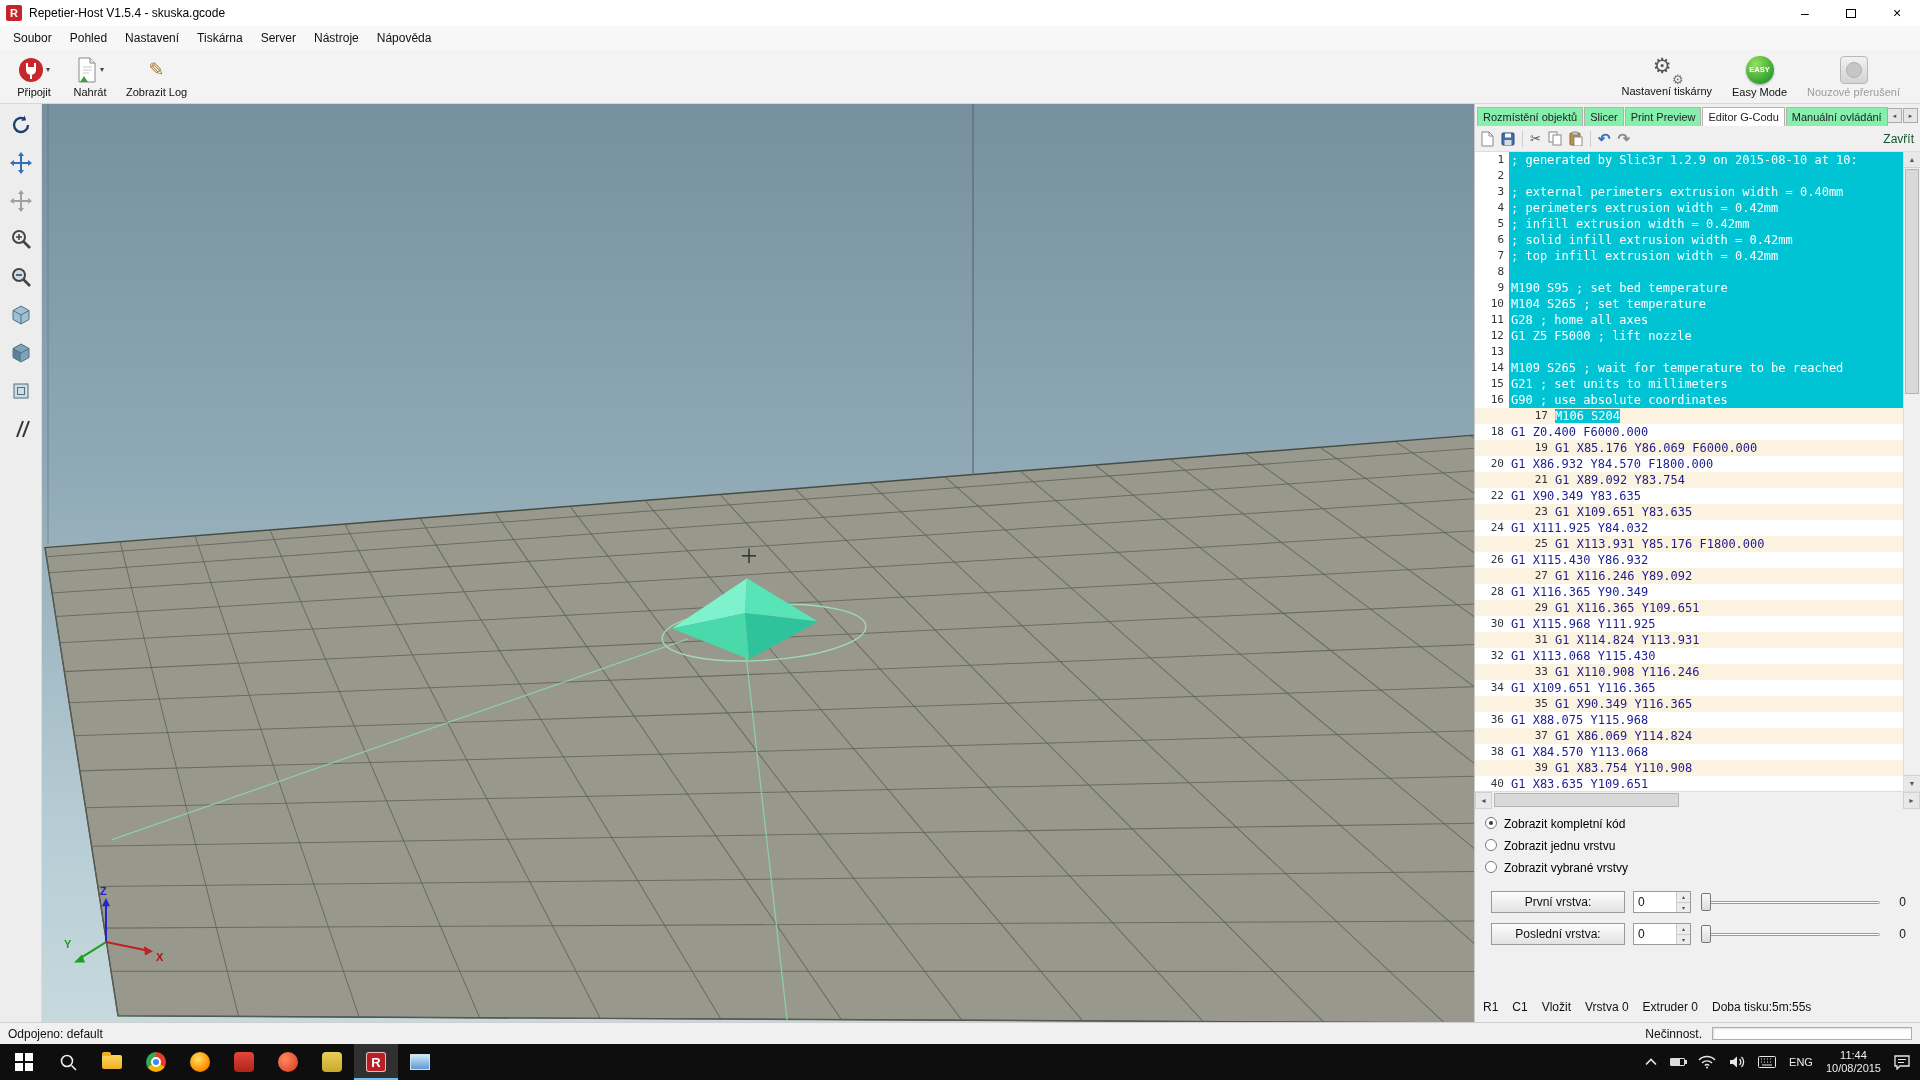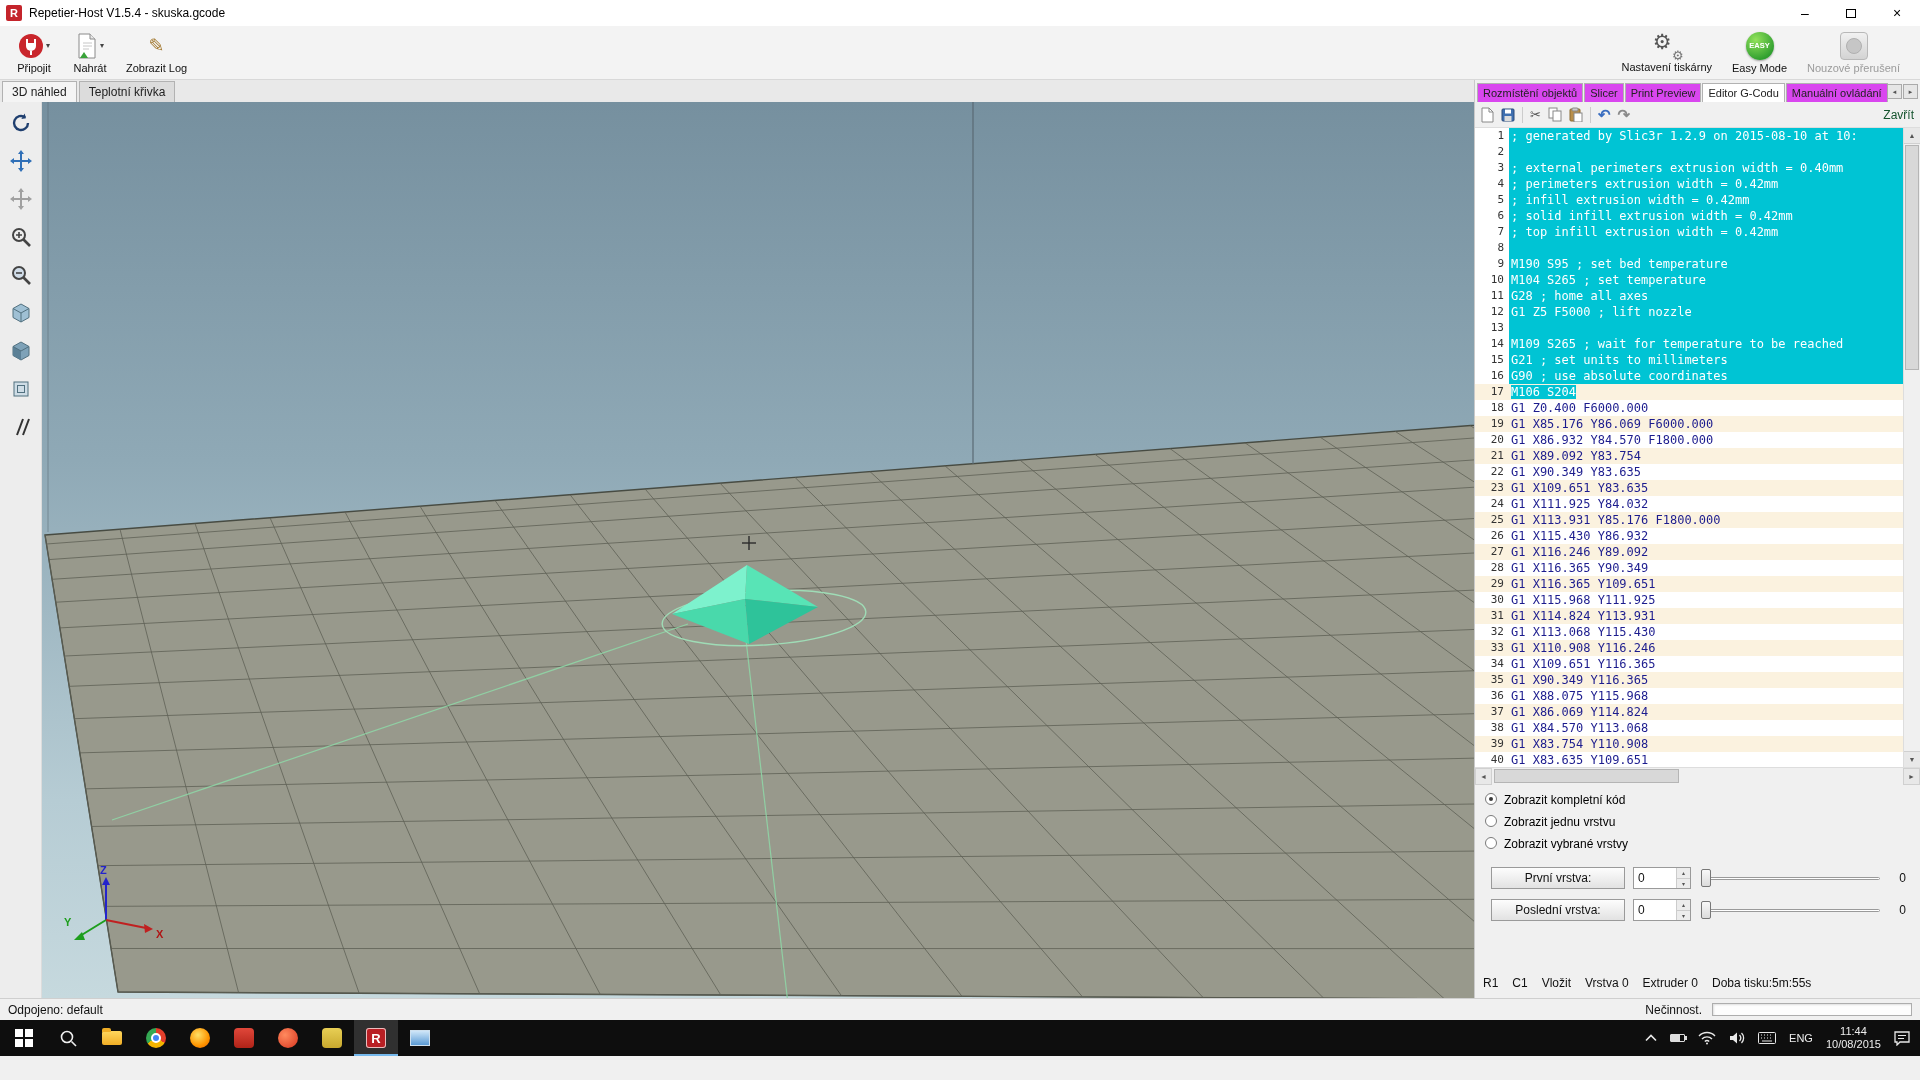--- a/index.html
+++ b/index.html
@@ -50,34 +50,34 @@
 .scene .grid line{stroke:#5f6156;stroke-width:1;opacity:.8;}
 .scene .wall{stroke:#5a6a74;stroke-width:1.2;}
 .scene .faint{opacity:.45;}
 .scene .travel{stroke:#8fd9a8;stroke-width:1.2;opacity:.85;}
 .scene text{font-family:"Liberation Sans",sans-serif;font-size:11px;font-weight:bold;stroke:none;}
 
 
 .right-pane{width:446px;display:flex;flex-direction:column;background:#f0f0f0;border-left:1px solid #c9c9c9;position:relative;}
 .rtabrow-wrap{position:relative;height:22px;flex:none;}
 .rtabrow{display:flex;align-items:flex-end;height:22px;padding-left:2px;overflow:hidden;margin-right:32px;}
-.rtab{padding:3px 5px;font-size:11px;background:#d946ef;border:1px solid #b2b2b2;border-bottom:none;margin-right:1px;white-space:nowrap;color:#222;}
+.rtab{padding:3px 5px;font-size:11px;background:#86efac;border:1px solid #b2b2b2;border-bottom:none;margin-right:1px;white-space:nowrap;color:#222;}
 .rtab.active{background:#fff;}
 .rtab-nav{position:absolute;right:2px;bottom:3px;display:flex;gap:1px;}
 .rnav{width:15px;height:15px;border:1px solid #aaa;background:#e6e6e6;font-size:6px;display:flex;align-items:center;justify-content:center;color:#555;}
 .ed-toolbar{height:26px;display:flex;align-items:center;padding:0 6px;gap:7px;border-bottom:1px solid #ddd;flex:none;}
 .ed-toolbar .vr{width:1px;height:16px;background:#ccc;}
 .eico{font-size:13px;color:#555;display:flex;align-items:center;}
 .eico.undo{color:#3a6ec0;font-weight:bold;font-size:15px;}
 .eico.redo{color:#8a8a8a;font-weight:bold;font-size:15px;}
 .ed-close{margin-left:auto;font-size:12px;color:#14532d;}
 .code-wrap{position:relative;height:640px;background:#fff;flex:none;overflow:hidden;border-bottom:1px solid #ddd;}
 .code-lines{position:absolute;left:0;top:0;right:17px;bottom:0;font-family:"DejaVu Sans Mono",monospace;font-size:12px;}
 .gl{display:flex;height:16px;line-height:16px;white-space:pre;overflow:hidden;}
-.gl.odd{background:var(--stripe,#fbf2df);}
+.gl.odd{background:var(--stripe,#fbf2df);padding-left:44px;}
 .gl.even{background:#fff;}
 .gl.sel{background:#fff;}
 .gl .ln{width:34px;text-align:right;padding-right:5px;color:#333;font-size:11px;flex:none;}
 .gl .lt{flex:1;color:var(--code,#1c1c8e);padding-left:2px;}
 .gl.sel .lt{background:var(--sel,#00c4d4);color:#fff;}
 .gl .lt i.psel{font-style:normal;background:var(--sel,#00c4d4);color:#fff;}
 .vsb{position:absolute;right:0;top:0;bottom:0;width:17px;background:#f0f0f0;border-left:1px solid #ddd;}
 .vsb .arr{height:16px;display:flex;align-items:center;justify-content:center;font-size:7px;color:#555;background:#e8e8e8;border-bottom:1px solid #d0d0d0;}
 .vsb .arr.bottom{position:absolute;bottom:0;left:0;right:0;border-top:1px solid #d0d0d0;border-bottom:none;}
 .vsb .thumb{position:absolute;top:17px;left:1px;right:1px;height:225px;background:#d8d8d8;border:1px solid #b5b5b5;}
@@ -143,20 +143,29 @@
     <div class="title-text">Repetier-Host V1.5.4 - skuska.gcode</div>
     <div class="win-controls">
       <div class="wc">–</div>
       <div class="wc wc-max">
           <span></span>
         </div>
       <div class="wc">×</div>
     </div>
   </div>
 
+  <div class="menubar">
+      <div class="menu-item">Soubor</div>
+      <div class="menu-item">Pohled</div>
+      <div class="menu-item">Nastavení</div>
+      <div class="menu-item">Tiskárna</div>
+      <div class="menu-item">Server</div>
+      <div class="menu-item">Nástroje</div>
+      <div class="menu-item">Nápověda</div>
+    </div>
 
   <div class="toolbar">
     <div class="tbtn">
       <div class="ico-row">
         <svg width="26" height="26" viewBox="0 0 26 26">
           <circle cx="13" cy="13" r="12" fill="#c9262c"></circle>
           <path d="M9 6v4M17 6v4" stroke="#fff" stroke-width="2"></path>
           <path d="M8 10h10v3a5 5 0 0 1-10 0z" fill="#fff"></path>
           <path d="M13 18v4" stroke="#fff" stroke-width="2"></path>
         </svg>
@@ -197,24 +206,20 @@
       <div class="tbtn">
         <div class="emg"></div>
         <div class="lbl gray">Nouzové přerušení</div>
       </div>
     </div>
   </div>
 
   <div class="main">
 
     <div class="left-pane">
-      <div class="vtabs">
-          <div class="vtab active">3D náhled</div>
-          <div class="vtab">Teplotní křivka</div>
-        </div>
       <div class="viewport-wrap">
         <div class="tool-strip">
           <div class="sicon">
             <svg width="22" height="22" viewBox="0 0 22 22">
                 <path d="M18 11a7 7 0 1 1-2.9-5.7" fill="none" stroke="#1f3f6f" stroke-width="2.4"></path>
                 <path d="M14.6 1.6l1.4 4.6-4.6.9z" fill="#1f3f6f"></path>
               </svg>
           </div>
           <div class="sicon">
             <svg width="22" height="22" viewBox="0 0 22 22">

